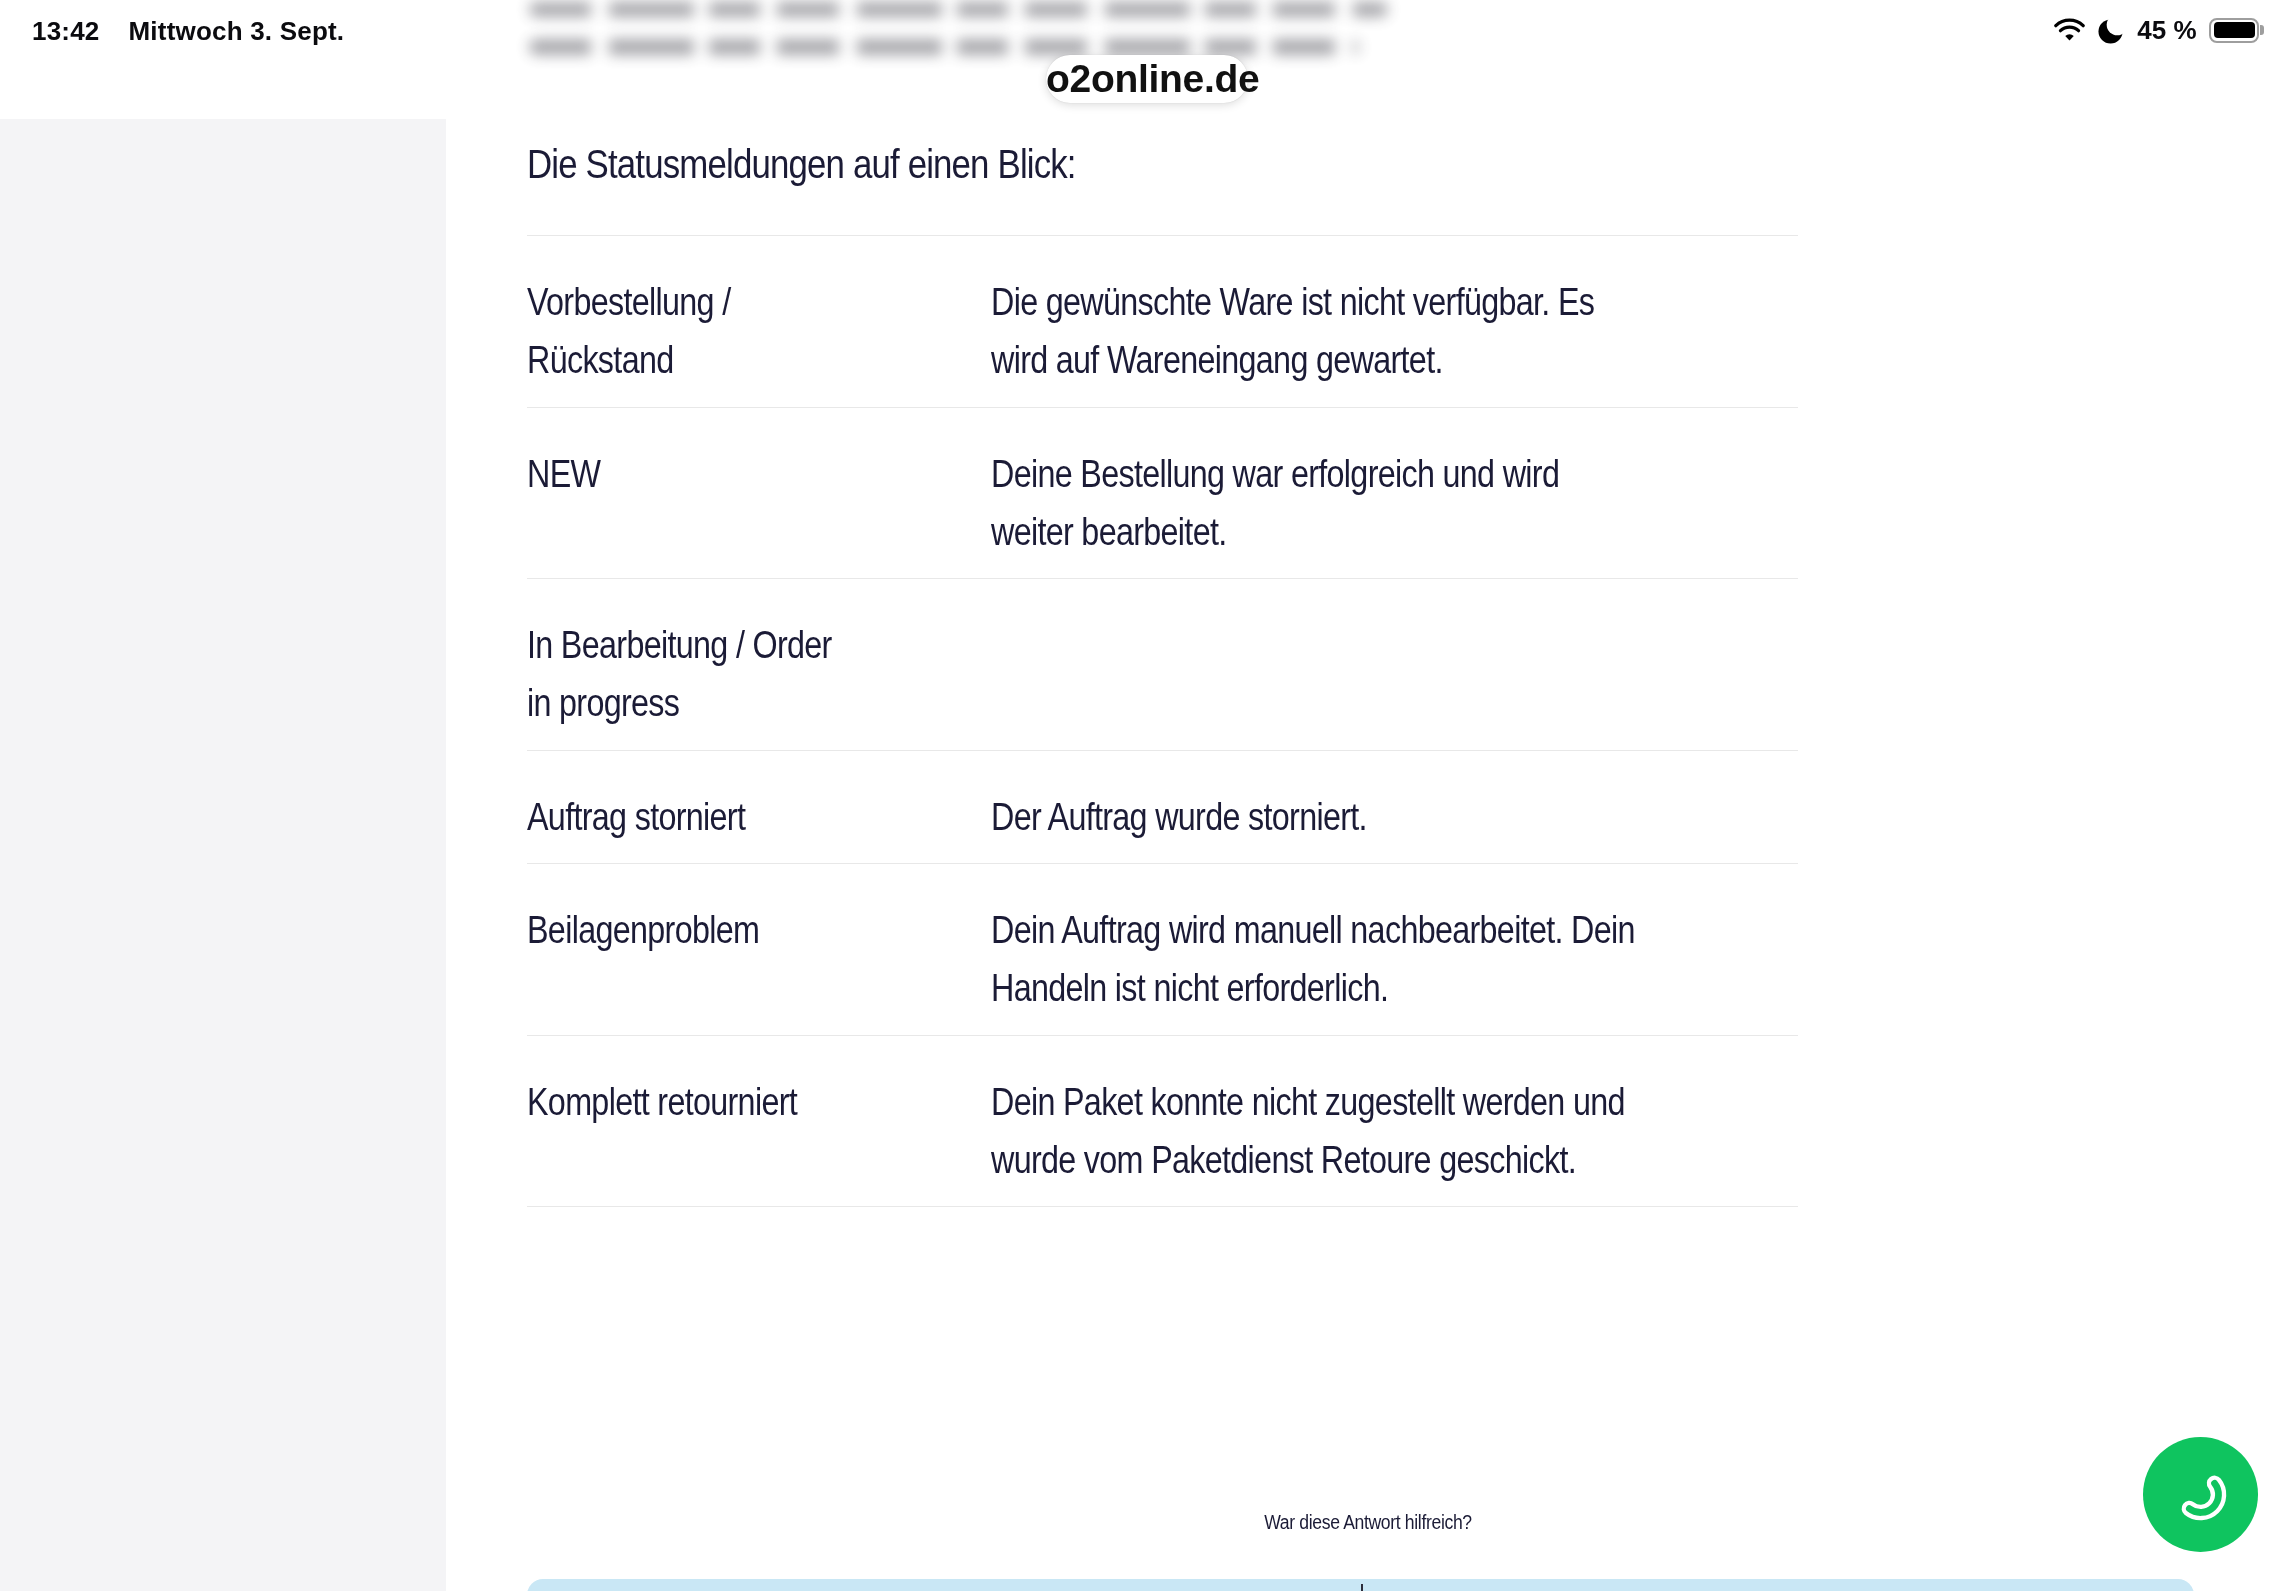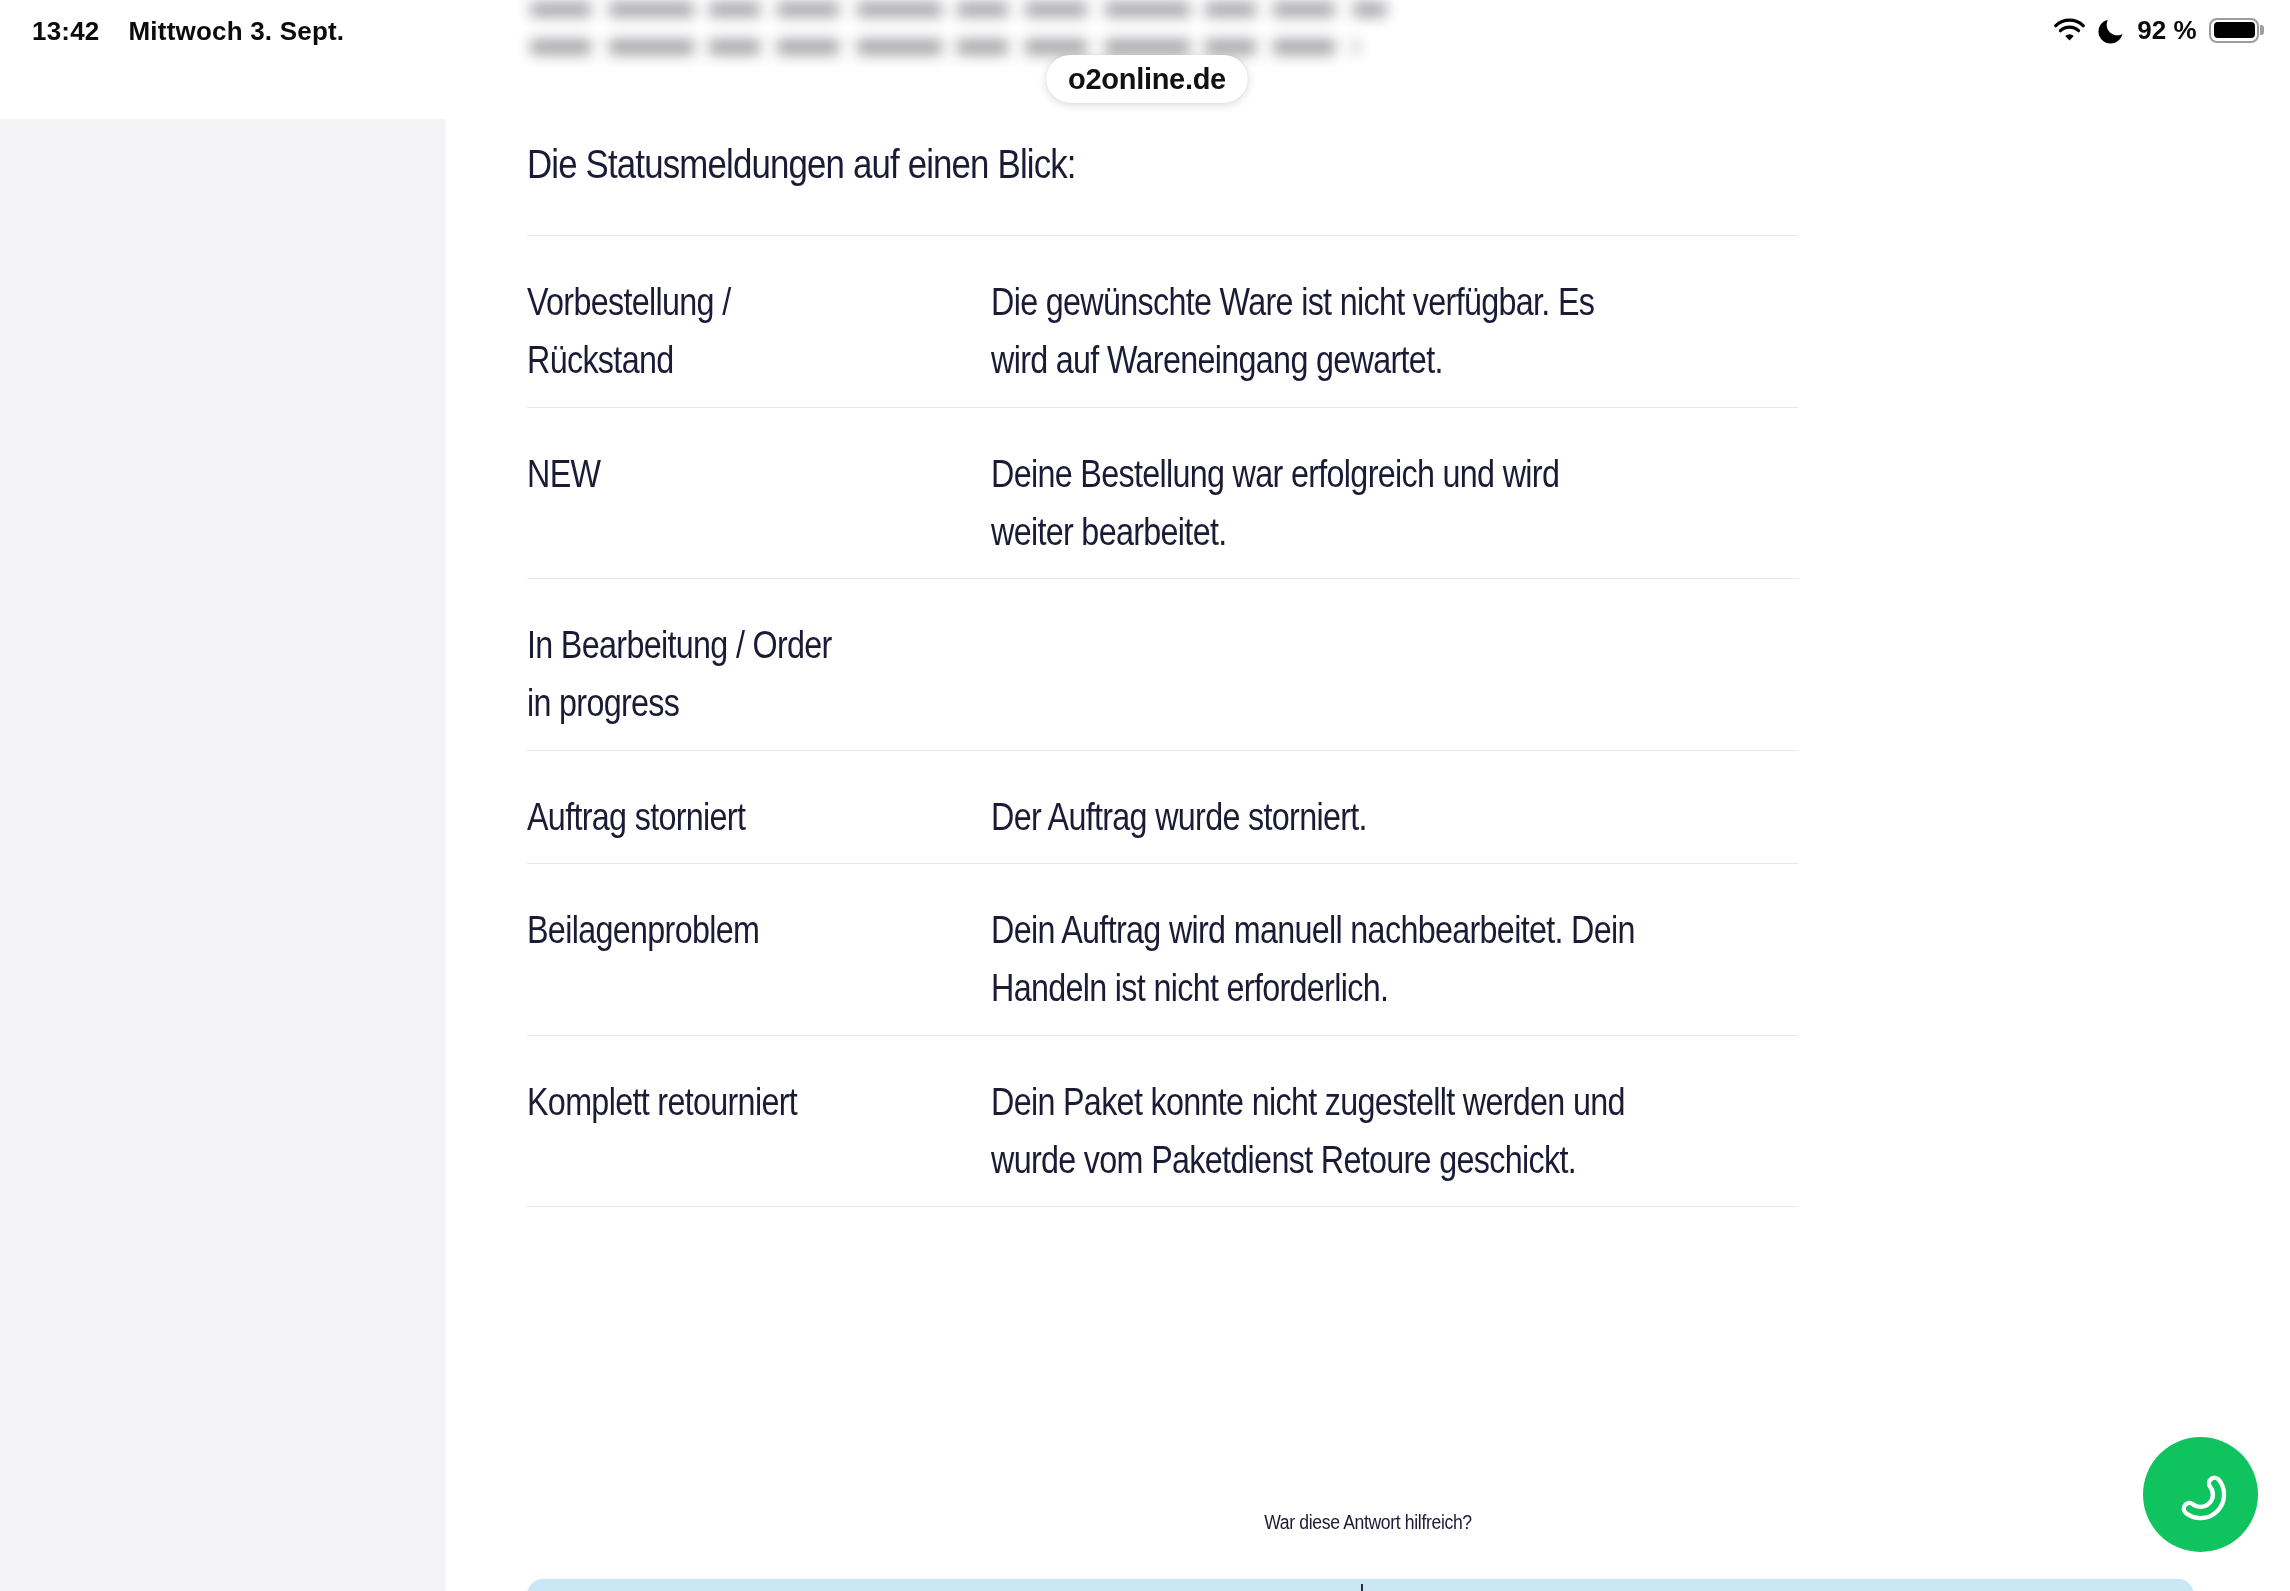--- a/index.html
+++ b/index.html
@@ -27,22 +27,22 @@
     position:absolute;height:15.5px;border-radius:7.8px;opacity:.45;filter:blur(6.8px);
     background:repeating-linear-gradient(90deg,#3c3c46 0 62px,transparent 62px 80px,
       #3c3c46 80px 165px,transparent 165px 180px,#3c3c46 180px 231px,transparent 231px 248px);
   }
   .blur-line.l1{left:0;top:1.9px;width:859px;}
   .blur-line.l2{left:0;top:39px;width:830px;}
   
   .url-pill{
     position:absolute;left:1046px;top:55px;width:202px;height:48px;border-radius:24px;
     background:#fff;box-shadow:0 1.9px 9.7px rgba(0,0,0,.14),0 0 1px rgba(0,0,0,.18);
-    display:flex;align-items:center;justify-content:center;
-    font-size:29px;font-weight:700;color:#111;letter-spacing:-0.3px;z-index:5;cursor:pointer;
+    display:flex;align-items:center;justify-content:flex-start;
+    font-size:39px;font-weight:700;color:#111;letter-spacing:-0.3px;z-index:5;cursor:pointer;
   }
   
   .sidebar{position:absolute;left:0;top:119px;width:446px;height:1472px;background:var(--sidebar-bg);}
   
   .heading{
     position:absolute;left:527px;top:142px;font-size:41px;line-height:45px;color:var(--text);
     letter-spacing:-1px;transform:scaleX(.85);transform-origin:0 50%;white-space:nowrap;font-weight:400;
   }
   .status-table{
     position:absolute;left:527px;top:235px;width:1271px;
@@ -96,21 +96,21 @@
       <svg width="27" height="27" viewBox="0 0 28 28">
         <defs>
           <mask id="moonmask">
             <rect width="28" height="28" fill="#fff"></rect>
             <circle cx="20" cy="8" r="11" fill="#000"></circle>
           </mask>
         </defs>
         <circle cx="13" cy="15" r="12.5" fill="#000" mask="url(#moonmask)"></circle>
       </svg>
     </span>
-    <span>92 %</span>
+    <span>45 %</span>
     <span style="display:flex;align-items:center;">
       <span class="battery">
           <span class="battery-fill"></span>
         </span>
       <span class="battery-nub"></span>
     </span>
   </div>
 
   <div class="blur-zone">
     <div class="blur-line l1"></div>

